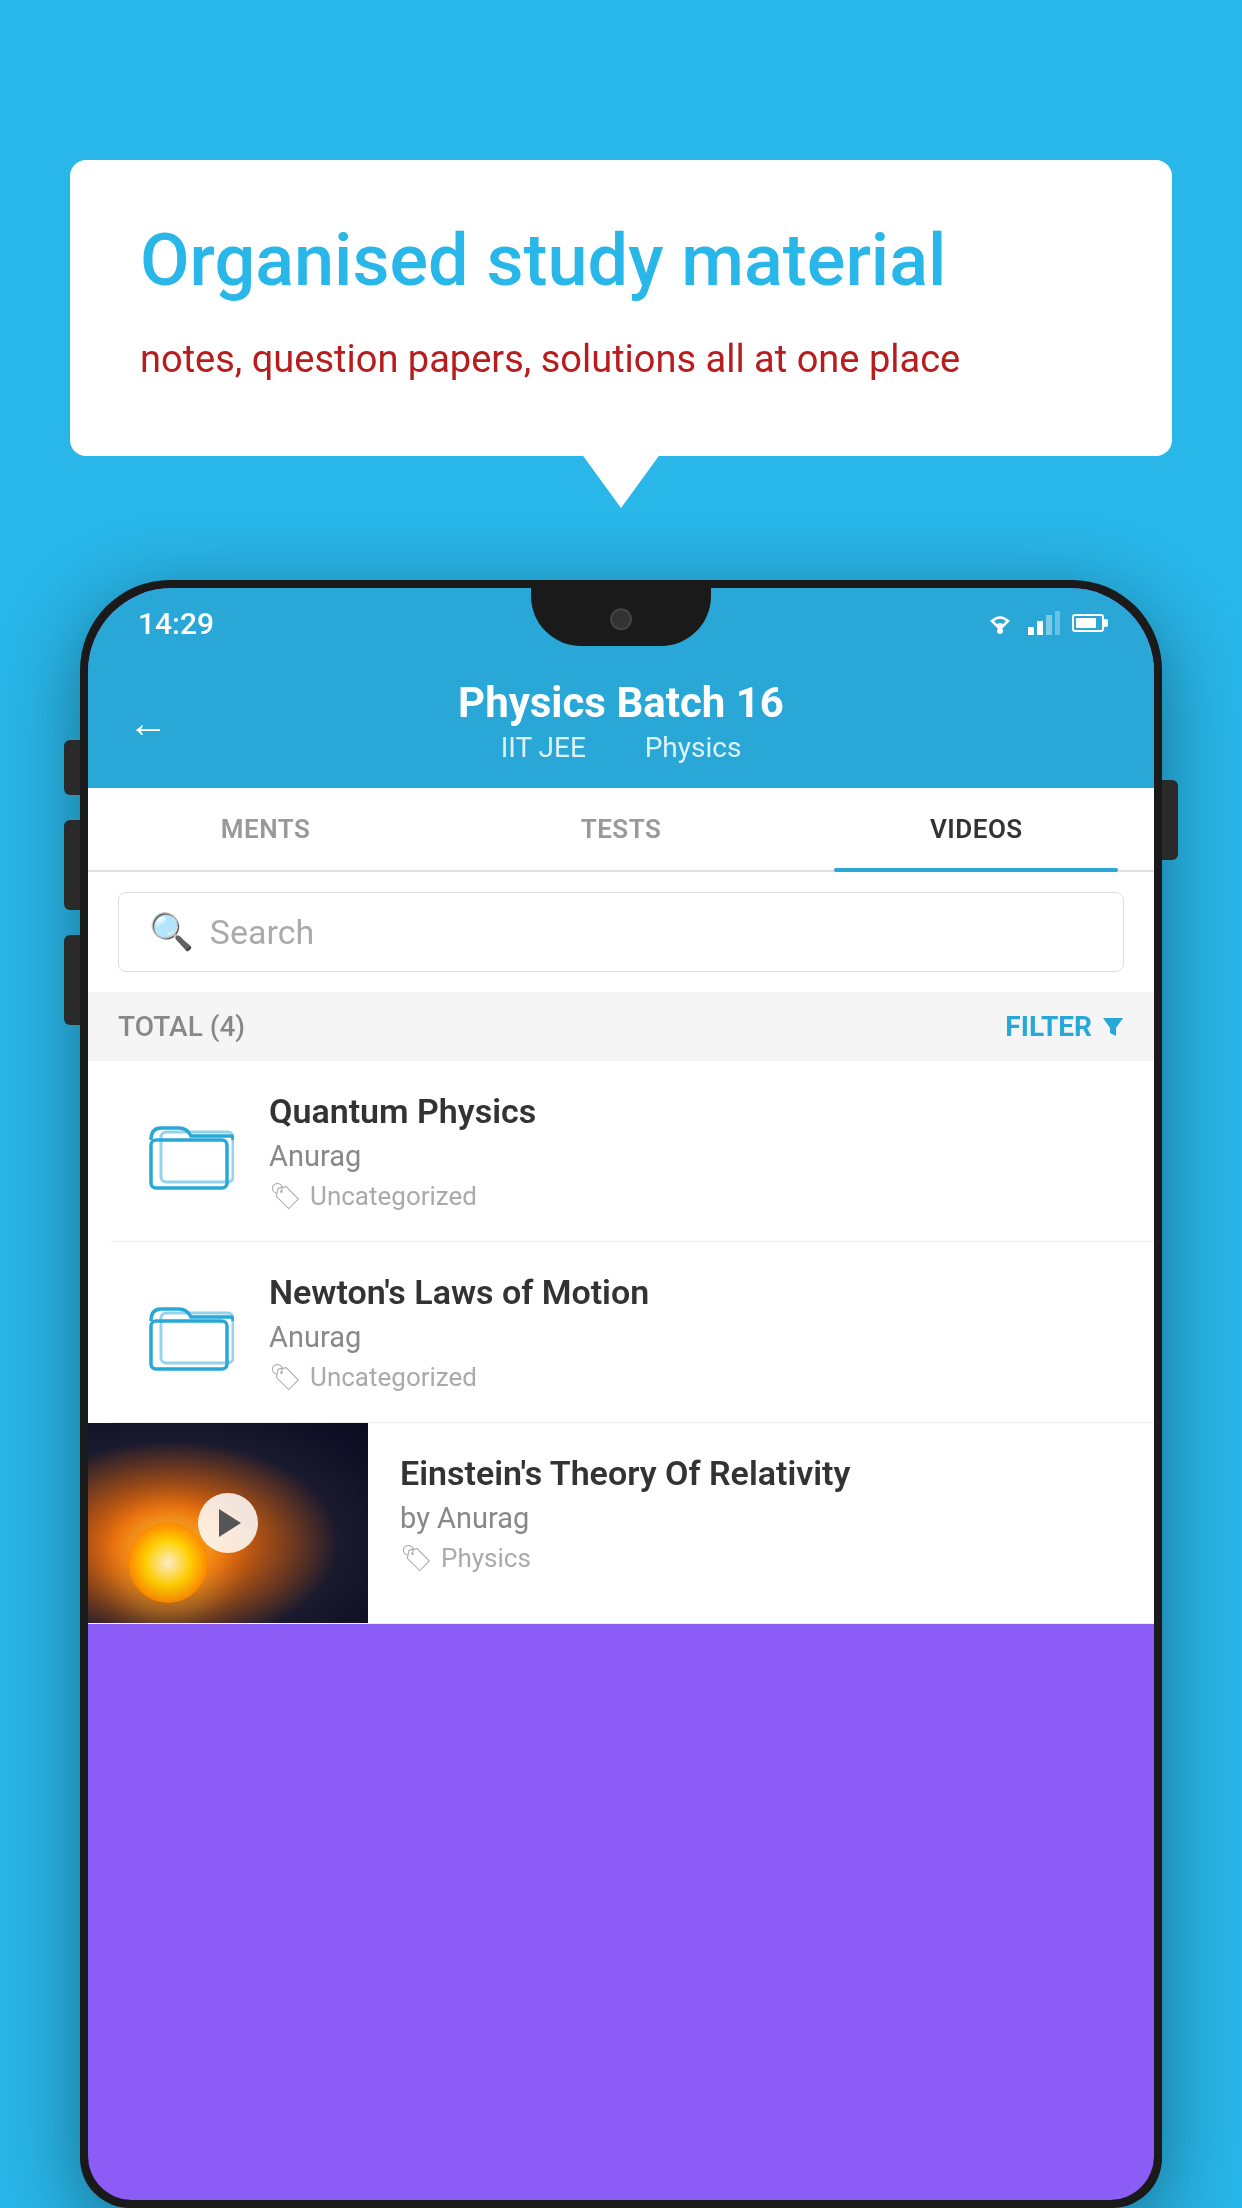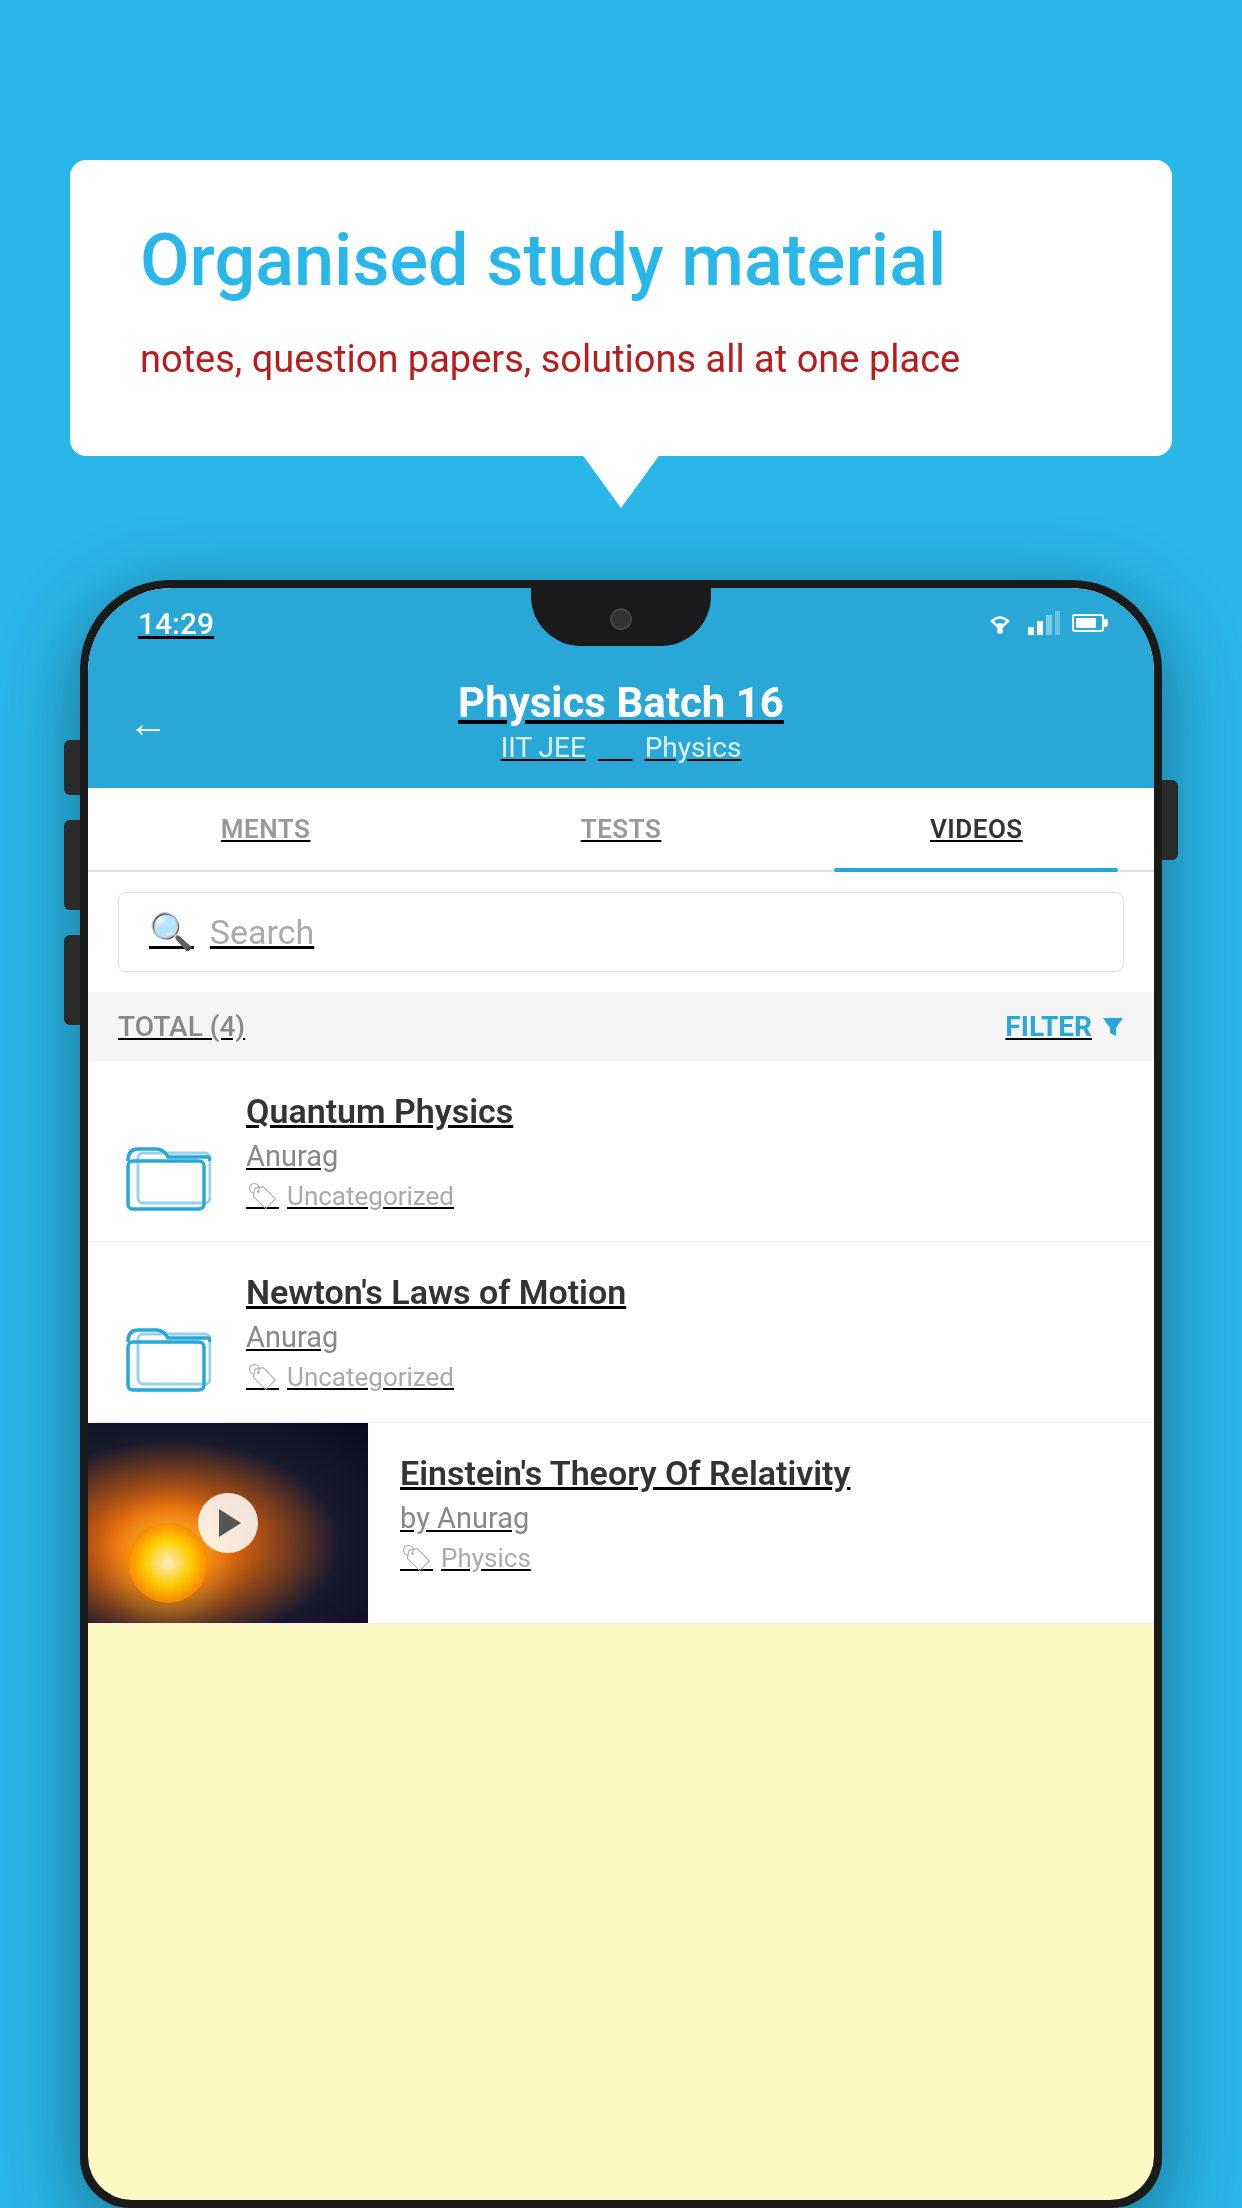--- a/index.html
+++ b/index.html
@@ -69,22 +69,21 @@
     }
 
     .phone-inner {
       position: absolute;
       top: 8px;
       left: 8px;
       right: 8px;
       bottom: 8px;
       border-radius: 84px 84px 44px 44px;
       overflow: hidden;
-      background: #fef9c3;
-      text-decoration: underline;
+      background: #8b5cf6;
     }
 
     
     .status-bar {
       background: #29a8d8;
       height: 70px;
       display: flex;
       align-items: center;
       justify-content: space-between;
       padding: 0 50px;
@@ -244,24 +243,25 @@
       gap: 10px;
     }
 
     
     .video-list {
       background: white;
     }
 
     .video-item {
       display: flex;
-      align-items: flex-end;
+      align-items: center;
       padding: 30px 30px;
       border-bottom: 1.5px solid #eee;
       gap: 28px;
+      margin-left: 23px;
     }
 
     .video-icon {
       width: 100px;
       flex-shrink: 0;
       display: flex;
       align-items: center;
       justify-content: center;
       padding-top: 6px;
     }

